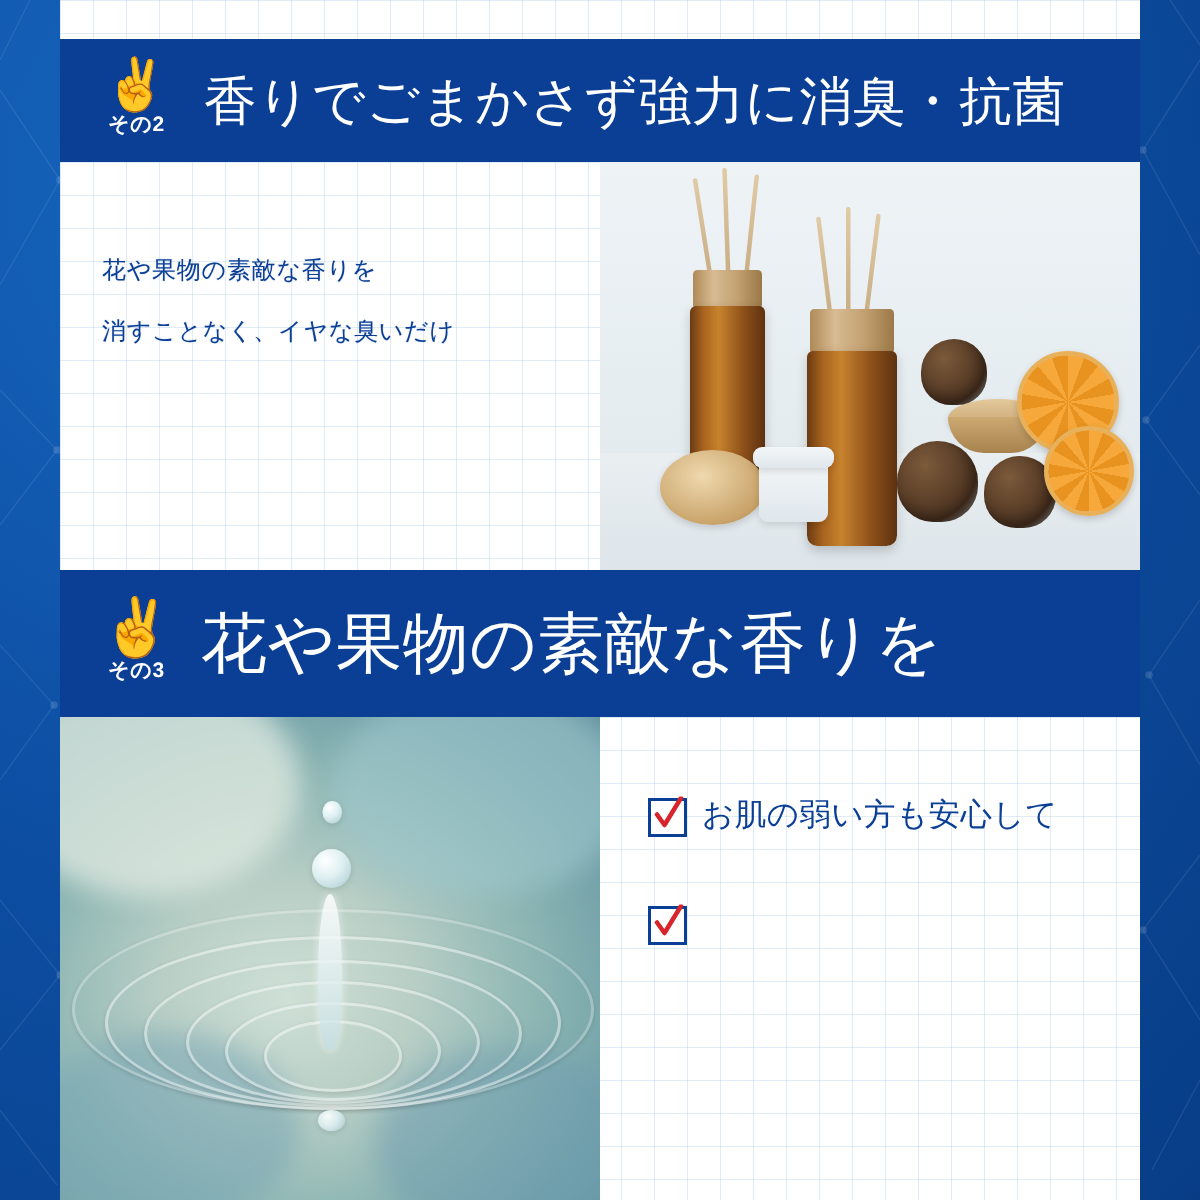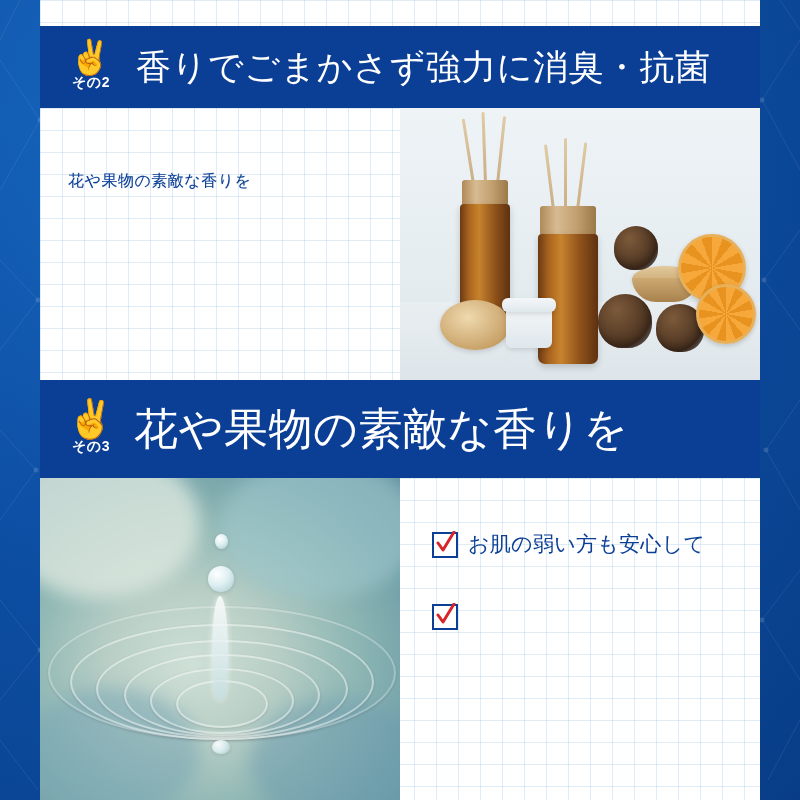--- a/index.html
+++ b/index.html
@@ -308,20 +308,21 @@
         <span class="sono">その2</span>
       </div>
       <div class="headline">香りでごまかさず強力に消臭・抗菌</div>
     </div>
 
     <div class="sec2-body">
       <div class="grid-bg"></div>
 
       <div class="sec2-text">
         <div>花や果物の素敵な香りを</div>
+        <div>消すことなく、イヤな臭いだけ</div>
       </div>
 
       <div class="photo-diffuser">
         <div class="pd-floor"></div>
 
         <div class="stick" style="left:72px; top:10px; height:66px; transform: rotate(-9deg);"></div>
         <div class="stick" style="left:84px; top:4px; height:72px; transform: rotate(-2deg);"></div>
         <div class="stick" style="left:96px; top:8px; height:68px; transform: rotate(6deg);"></div>
         <div class="cap" style="left:62px; top:72px; width:46px; height:26px;"></div>
         <div class="bottle" style="left:60px; top:96px; width:50px; height:112px;"></div>

